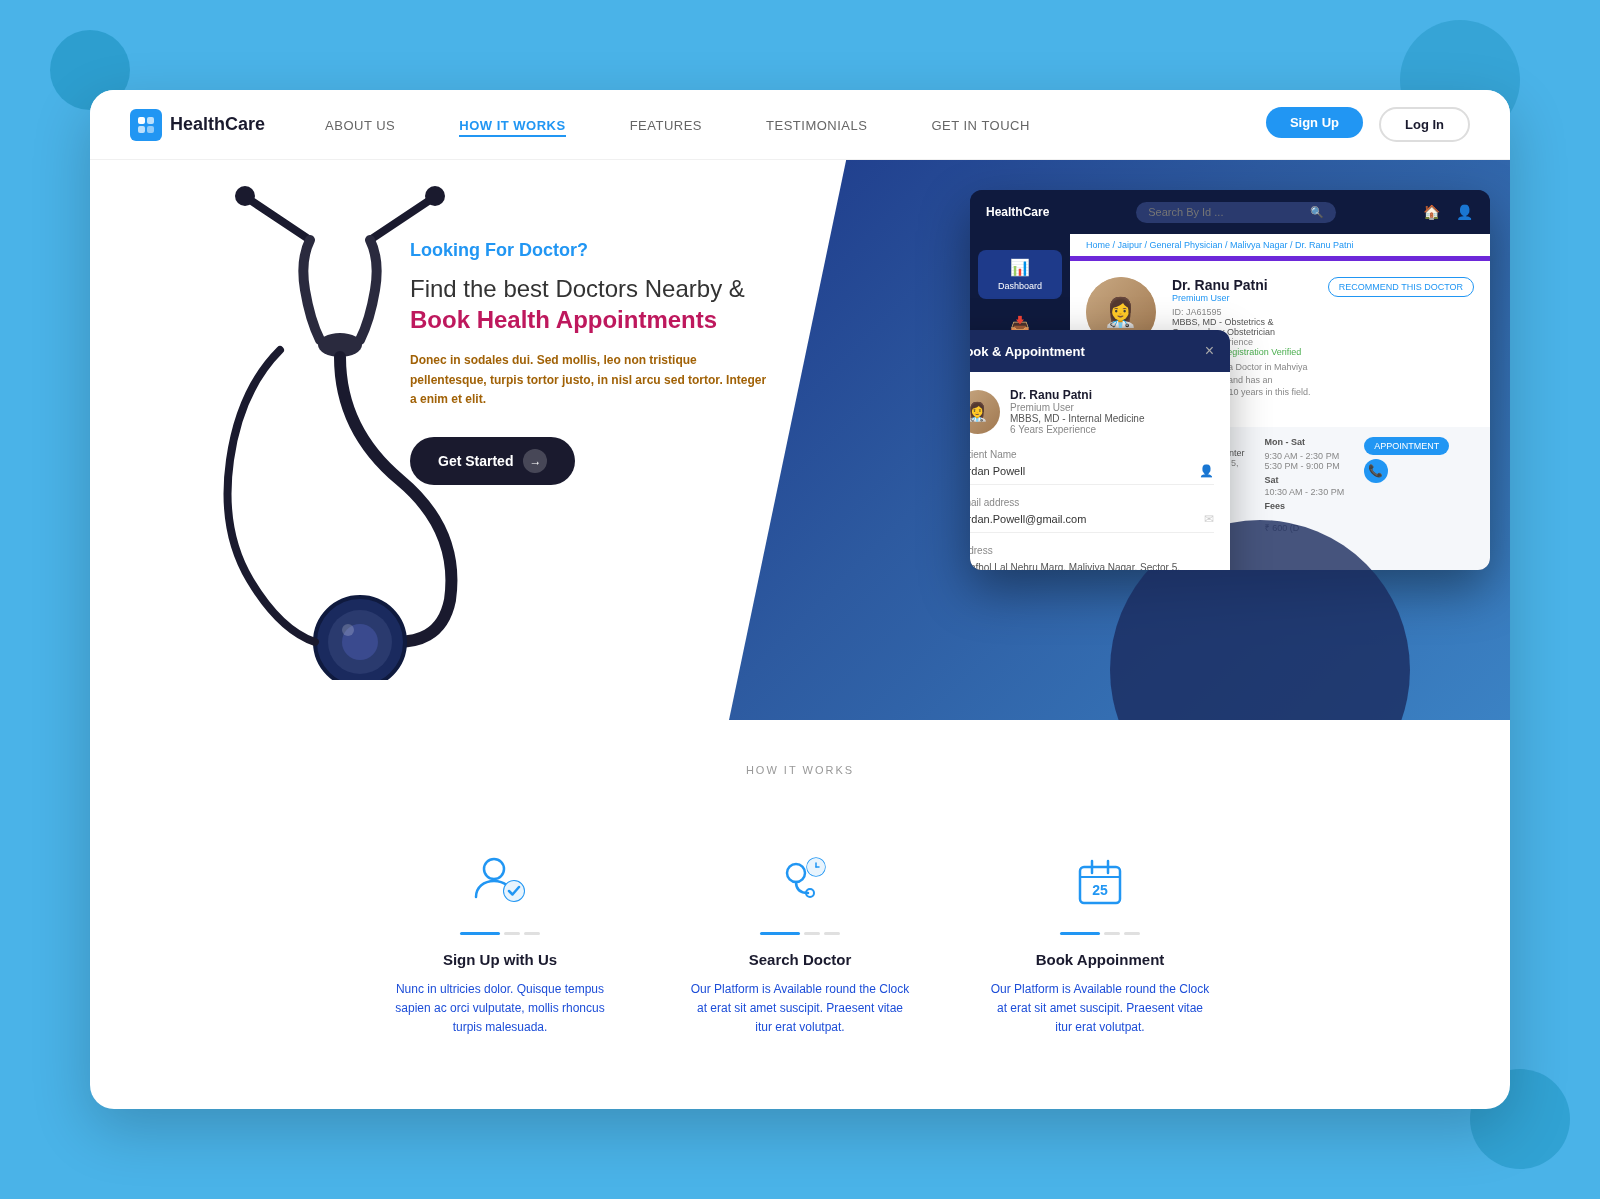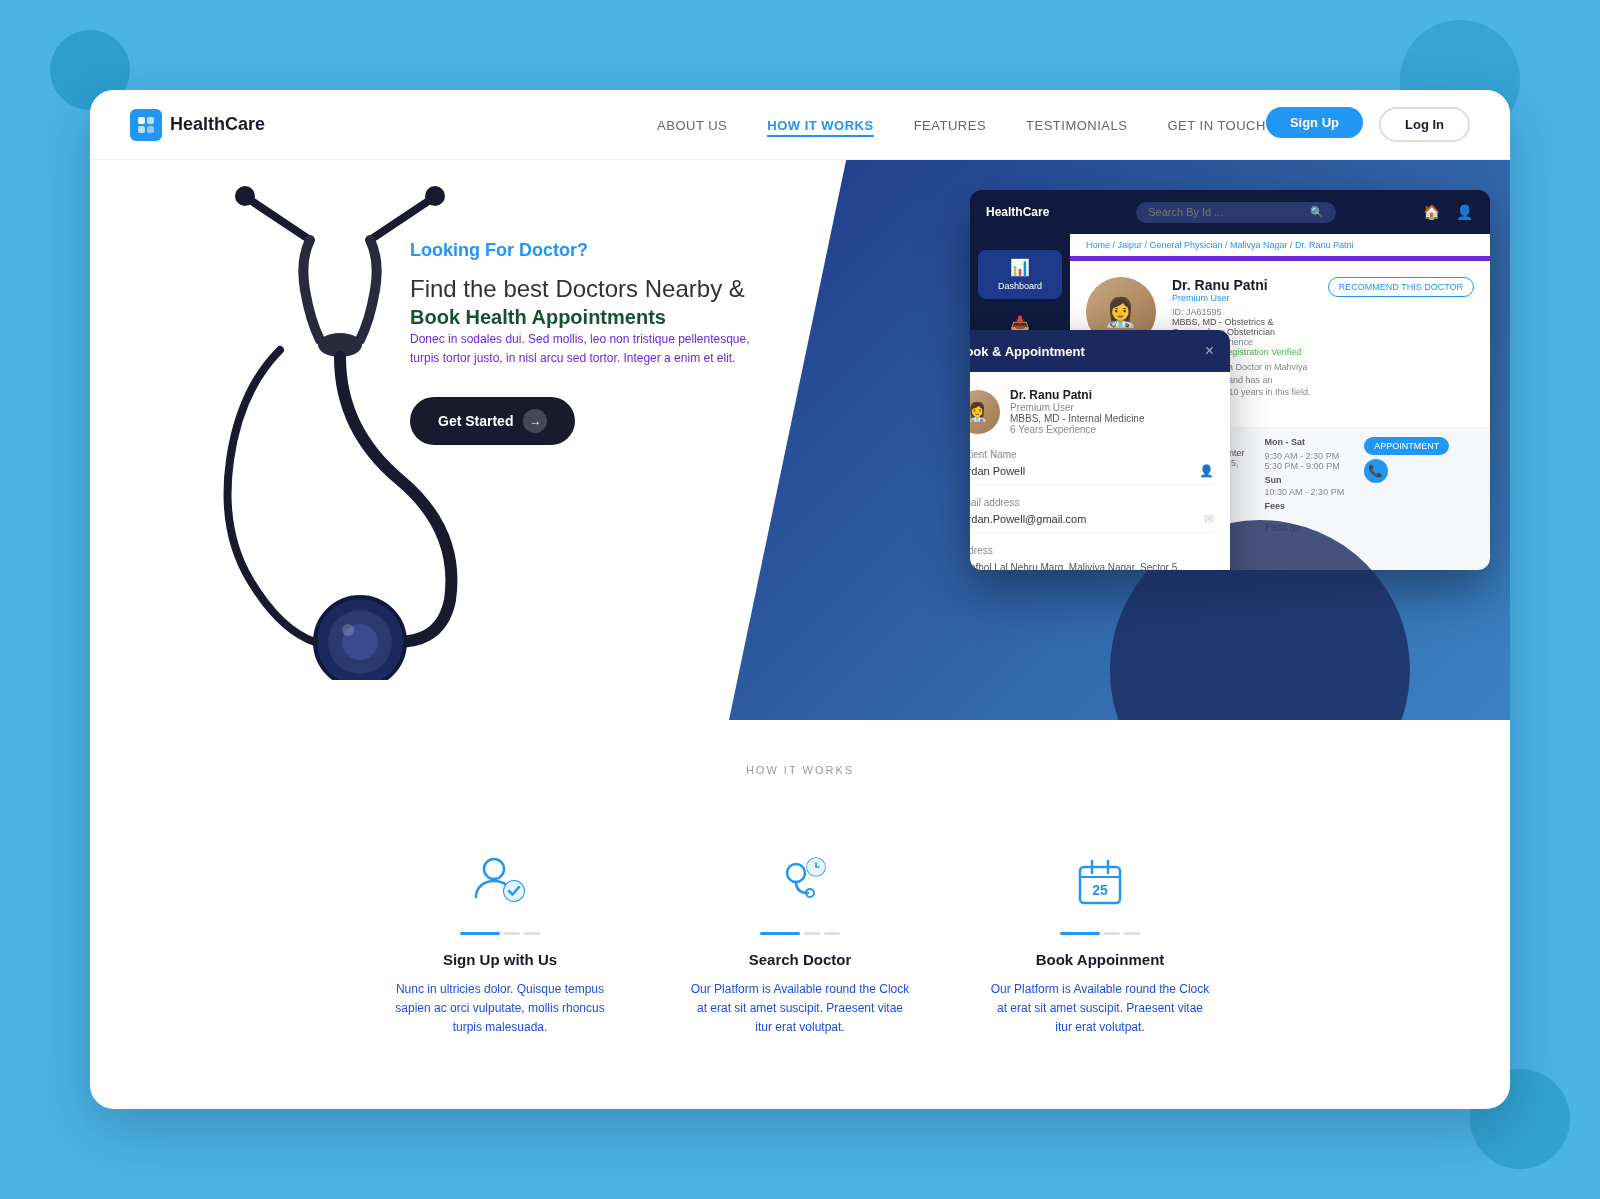--- a/index.html
+++ b/index.html
@@ -74,24 +74,23 @@
       display: flex; align-items: center; justify-content: center;
       color: white; font-size: 16px;
     }
     .logo-text {
       font-size: 18px;
       font-weight: 700;
       color: #1a1a2e;
     }
     .nav-links {
       display: flex;
-      gap: 40px;
+      gap: 64px;
       flex: 1;
       list-style: none;
-      justify-content: flex-end;
     }
     .nav-links a {
       text-decoration: none;
       color: #666;
       font-size: 13px;
       font-weight: 500;
       letter-spacing: 0.5px;
     }
     .nav-links a.active {
       color: #2196F3;
@@ -165,30 +164,32 @@
       font-weight: 600;
       margin-bottom: 12px;
     }
     .hero-title-thin {
       font-size: 24px;
       font-weight: 400;
       color: #333;
       line-height: 1.3;
     }
     .hero-title-bold {
-      font-size: 20px;
+      font-size: 24px;
       font-weight: 800;
-      color: #14532d;
+      color: #be185d;
       line-height: 1.3;
+      margin-bottom: 16px;
     }
     .hero-desc {
       font-size: 12px;
-      color: #6d28d9;
+      color: #a16207;
       line-height: 1.6;
       margin-bottom: 28px;
+      font-weight: bold;
     }
     .btn-get-started {
       padding: 12px 28px;
       background: #1a1a2e;
       color: white;
       border: none;
       border-radius: 24px;
       font-size: 14px;
       font-weight: 600;
       cursor: pointer;
@@ -600,21 +601,21 @@
             <div>
               <div style="font-weight:700; color:#1a1a2e; font-size:10px;">Dr. Jaipur</div>
               <div>Hospital and Diabetes Research Center</div>
               <div style="color:#888;">Nehru Marg, Maliviya Nagar, Sector 5,</div>
               <div style="color:#888;">Jaipur, Rajasthan 302017</div>
             </div>
             <div>
               <div style="font-weight:600; margin-bottom:4px;">Mon - Sat</div>
               <div style="color:#888;">9:30 AM - 2:30 PM</div>
               <div style="color:#888;">5:30 PM - 9:00 PM</div>
-              <div style="font-weight:600; margin:4px 0 2px;">Sun</div>
+              <div style="font-weight:600; margin:4px 0 2px;">Sat</div>
               <div style="color:#888;">10:30 AM - 2:30 PM</div>
               <div style="font-weight:600; margin:4px 0 10px;">Fees</div>
               <div style="color:#888;">₹ 600 (D</div>
             </div>
             <div style="display:flex; flex-direction:column; gap:4px;">
               <button style="background:#2196F3; color:white; border:none; border-radius:10px; padding:4px 10px; font-size:9px; cursor:pointer;">APPOINTMENT</button>
               <button style="background:#2196F3; color:white; border:none; border-radius:50%; width:24px; height:24px; font-size:12px; cursor:pointer;">📞</button>
             </div>
           </div>
         </div>

